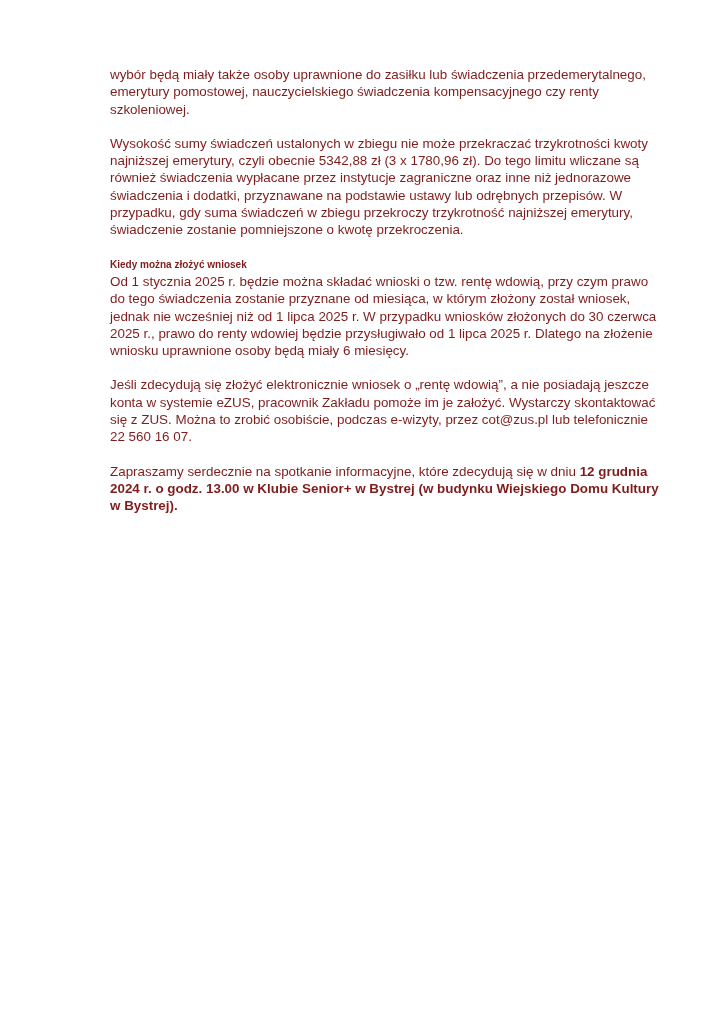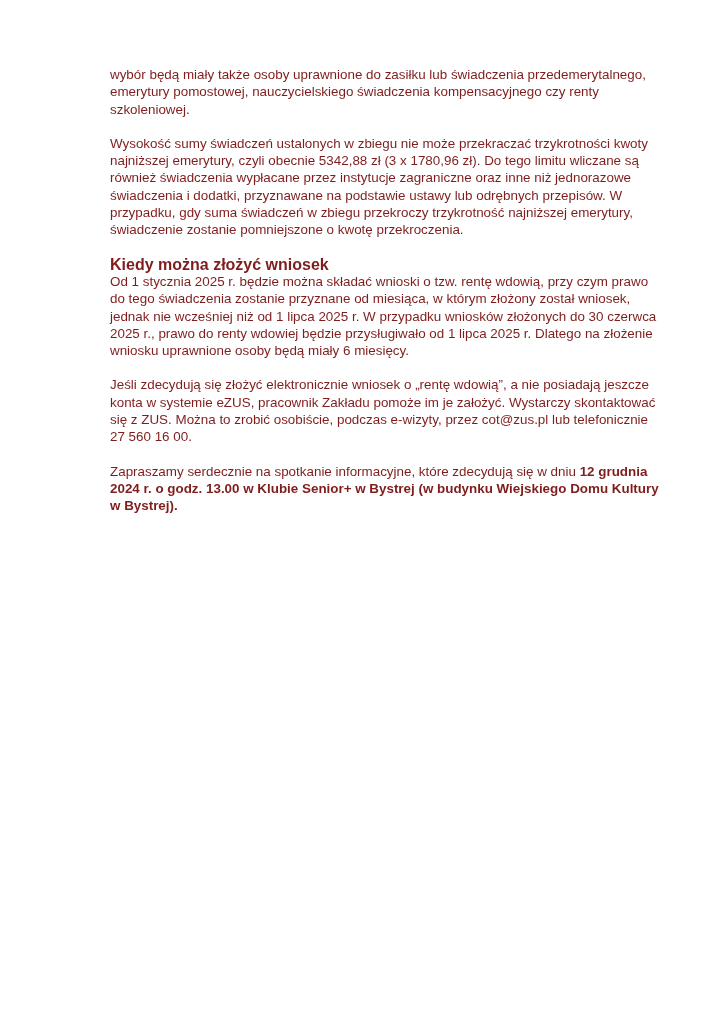--- a/index.html
+++ b/index.html
@@ -25,21 +25,21 @@
     line-height: 17.3px;
     text-align: left;
   }
   .para {
     margin: 0 0 17px 0;
     white-space: pre-line;
   }
   .heading {
     margin: 0;
     font-weight: bold;
-    font-size: 16px;
+    font-size: 10px;
     line-height: 17.3px;
   }
   .bold {
     font-weight: bold;
   }
 </style>
 </head>
 <body>
 
 <div class="page">
@@ -47,18 +47,18 @@
 
     <p class="para">wybór będą miały także osoby uprawnione do zasiłku lub świadczenia przedemerytalnego, emerytury pomostowej, nauczycielskiego świadczenia kompensacyjnego czy renty szkoleniowej.</p>
 
     <p class="para">Wysokość sumy świadczeń ustalonych w zbiegu nie może przekraczać trzykrotności kwoty najniższej emerytury, czyli obecnie 5342,88 zł (3 x 1780,96 zł). Do tego limitu wliczane są również świadczenia wypłacane przez instytucje zagraniczne oraz inne niż jednorazowe świadczenia i dodatki, przyznawane na podstawie ustawy lub odrębnych przepisów. W przypadku, gdy suma świadczeń w zbiegu przekroczy trzykrotność najniższej emerytury, świadczenie zostanie pomniejszone o kwotę przekroczenia.</p>
 
     <h2 class="heading">Kiedy można złożyć wniosek</h2>
 
     <p class="para">Od 1 stycznia 2025 r. będzie można składać wnioski o tzw.  rentę wdowią, przy czym prawo do tego świadczenia zostanie przyznane od miesiąca, w którym złożony został wniosek, jednak nie wcześniej niż od  1 lipca 2025 r.  W przypadku wniosków złożonych do  30 czerwca 2025 r., prawo do renty wdowiej będzie przysługiwało od 1 lipca 2025 r. Dlatego na złożenie wniosku uprawnione osoby będą miały 6 miesięcy.</p>
 
 
-    <p class="para">Jeśli zdecydują się złożyć elektronicznie wniosek o „rentę wdowią”, a nie posiadają jeszcze konta w systemie eZUS, pracownik Zakładu pomoże im je założyć. Wystarczy skontaktować się z ZUS. Można to zrobić osobiście, podczas e-wizyty, przez cot@zus.pl lub telefonicznie 27 560 16 00.</p>
+    <p class="para">Jeśli zdecydują się złożyć elektronicznie wniosek o „rentę wdowią”, a nie posiadają jeszcze konta w systemie eZUS, pracownik Zakładu pomoże im je założyć. Wystarczy skontaktować się z ZUS. Można to zrobić osobiście, podczas e-wizyty, przez cot@zus.pl lub telefonicznie 22 560 16 07.</p>
 
     <p class="para"><span>Zapraszamy serdecznie na spotkanie informacyjne, które zdecydują się w dniu  </span><span class="bold">12 grudnia 2024 r. o godz. 13.00 w Klubie Senior+ w Bystrej (w budynku Wiejskiego Domu Kultury w Bystrej).</span></p>
 
   </div>
 </div>
 
 </body></html>

